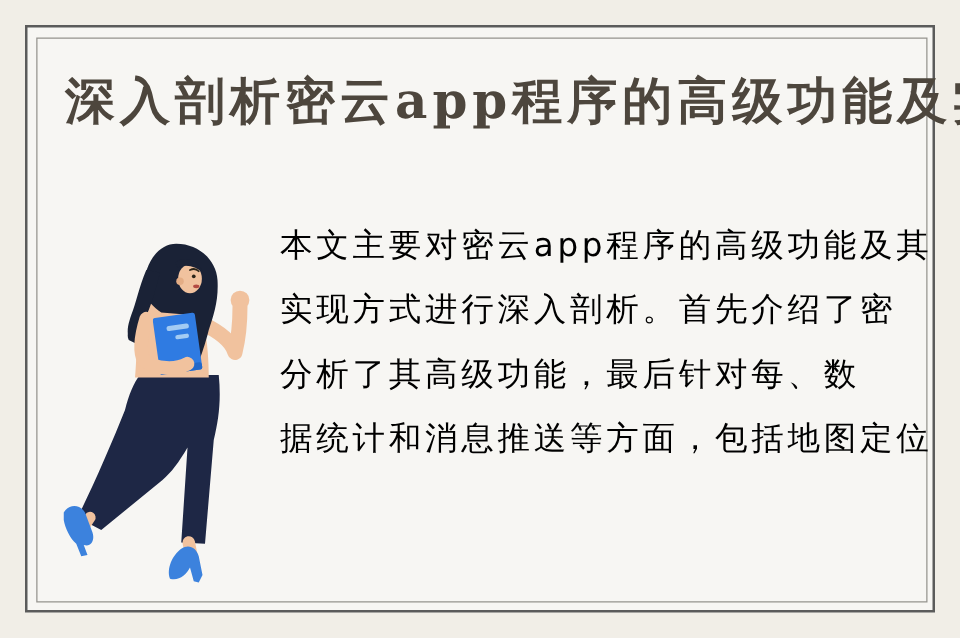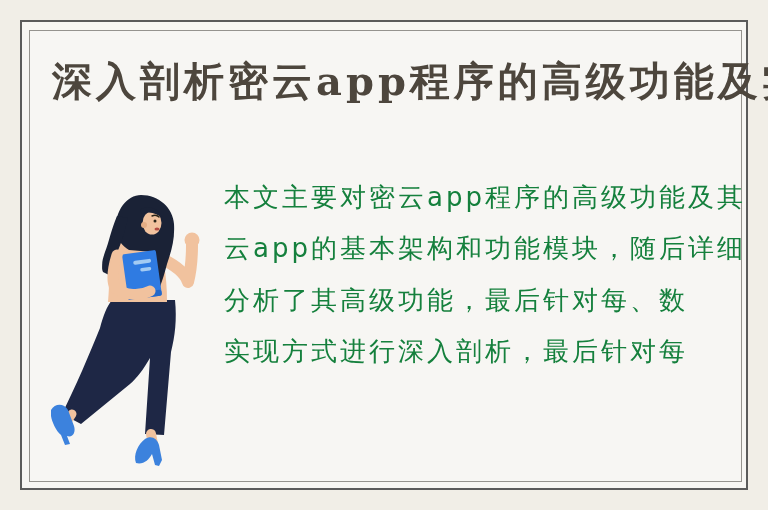--- a/index.html
+++ b/index.html
@@ -55,21 +55,21 @@
     width: 165px; height: 282px;
   }
   .figure svg { display: block; width: 100%; height: 100%; }
   
   .body-text {
     position: absolute;
     left: 224px; top: 172px;
     width: 522px;
     font-family: "DejaVu Sans", "Liberation Sans", sans-serif;
     font-size: 26px;
-    color: #15803d;
+    color: #000000;
     letter-spacing: 3px;
   }
   .text-line {
     height: 51.4px;
     line-height: 51.4px;
     white-space: nowrap;
   }
 </style>
 </head>
 <body>
@@ -161,18 +161,18 @@
         <rect x="90" y="72" width="18" height="4" rx="2" fill="#a3cbf3"></rect>
         <rect x="96" y="80" width="11" height="3.5" rx="1.7" fill="#a3cbf3"></rect>
       </g>
 
       <path fill="none" stroke-width="11" stroke-linecap="round" stroke-linejoin="round" d="M 72,67 C 68,80 66,92 70,100 C 80,108 96,108 105,103" stroke="#f1c29e"></path>
     </svg>
   </div>
 
   <div class="body-text">
     <div class="text-line">本文主要对密云app程序的高级功能及其</div>
-    <div class="text-line">云app的基本架构和功能模块，随后详细</div>
+    <div class="text-line">实现方式进行深入剖析。首先介绍了密</div>
     <div class="text-line">分析了其高级功能，最后针对每、数</div>
-    <div class="text-line">实现方式进行深入剖析，最后针对每</div>
+    <div class="text-line">据统计和消息推送等方面，包括地图定位</div>
   </div>
 
 </div>
 
 </body></html>

